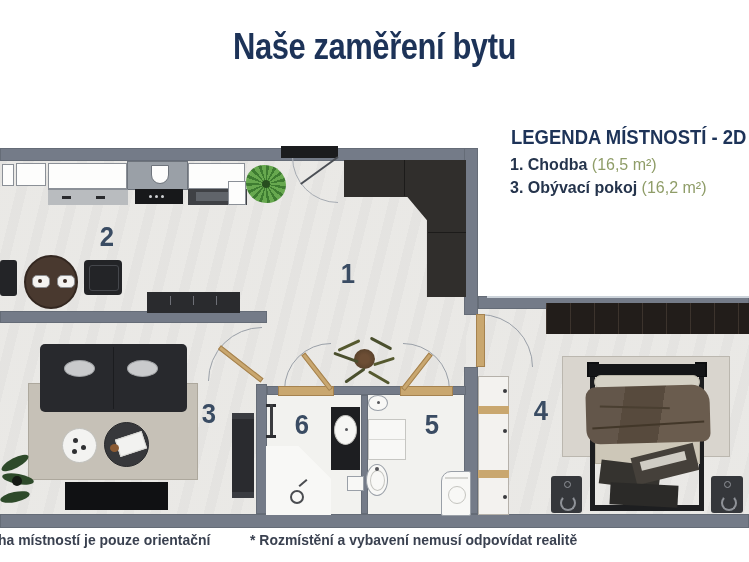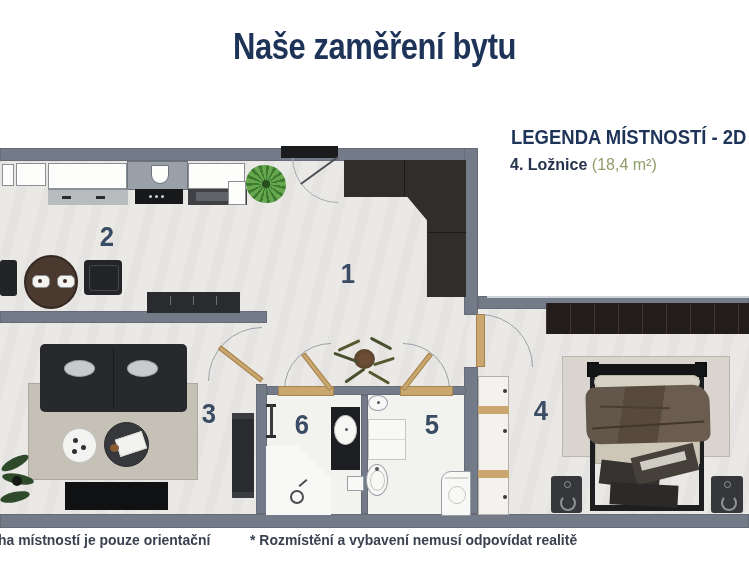--- a/index.html
+++ b/index.html
@@ -222,19 +222,20 @@
     <div class="abs" style="left:9px;top:19px;width:12px;height:12px;border:2px solid #8f9298;border-top-color:transparent;border-radius:50%"></div>
   </div>
   <div class="abs furn" style="left:711px;top:476px;width:32px;height:37px;background:#35373b;border-radius:3px">
     <div class="abs" style="left:13px;top:5px;width:5px;height:5px;border:1px solid #8f9298;border-radius:50%"></div>
     <div class="abs" style="left:10px;top:19px;width:12px;height:12px;border:2px solid #8f9298;border-top-color:transparent;border-radius:50%"></div>
   </div>
   <div class="abs roomnum" style="left:541px;top:411px">4</div>
 
   <div class="abs legend">
     <h2>LEGENDA MÍSTNOSTÍ - 2D</h2>
-    <div class="row"><span class="nm">4. Ložnice</span> <span class="ar">(18,4 m²)</span></div>
+    <div class="row"><span class="nm">1. Chodba</span> <span class="ar">(16,5 m²)</span></div>
+    <div class="row"><span class="nm">3. Obývací pokoj</span> <span class="ar">(16,2 m²)</span></div>
   </div>
 
   <div class="abs foot" style="left:-2px">ha místností je pouze orientační</div>
   <div class="abs foot" style="left:250px">* Rozmístění a vybavení nemusí odpovídat realitě</div>
 
 </div>
 
 </body></html>

